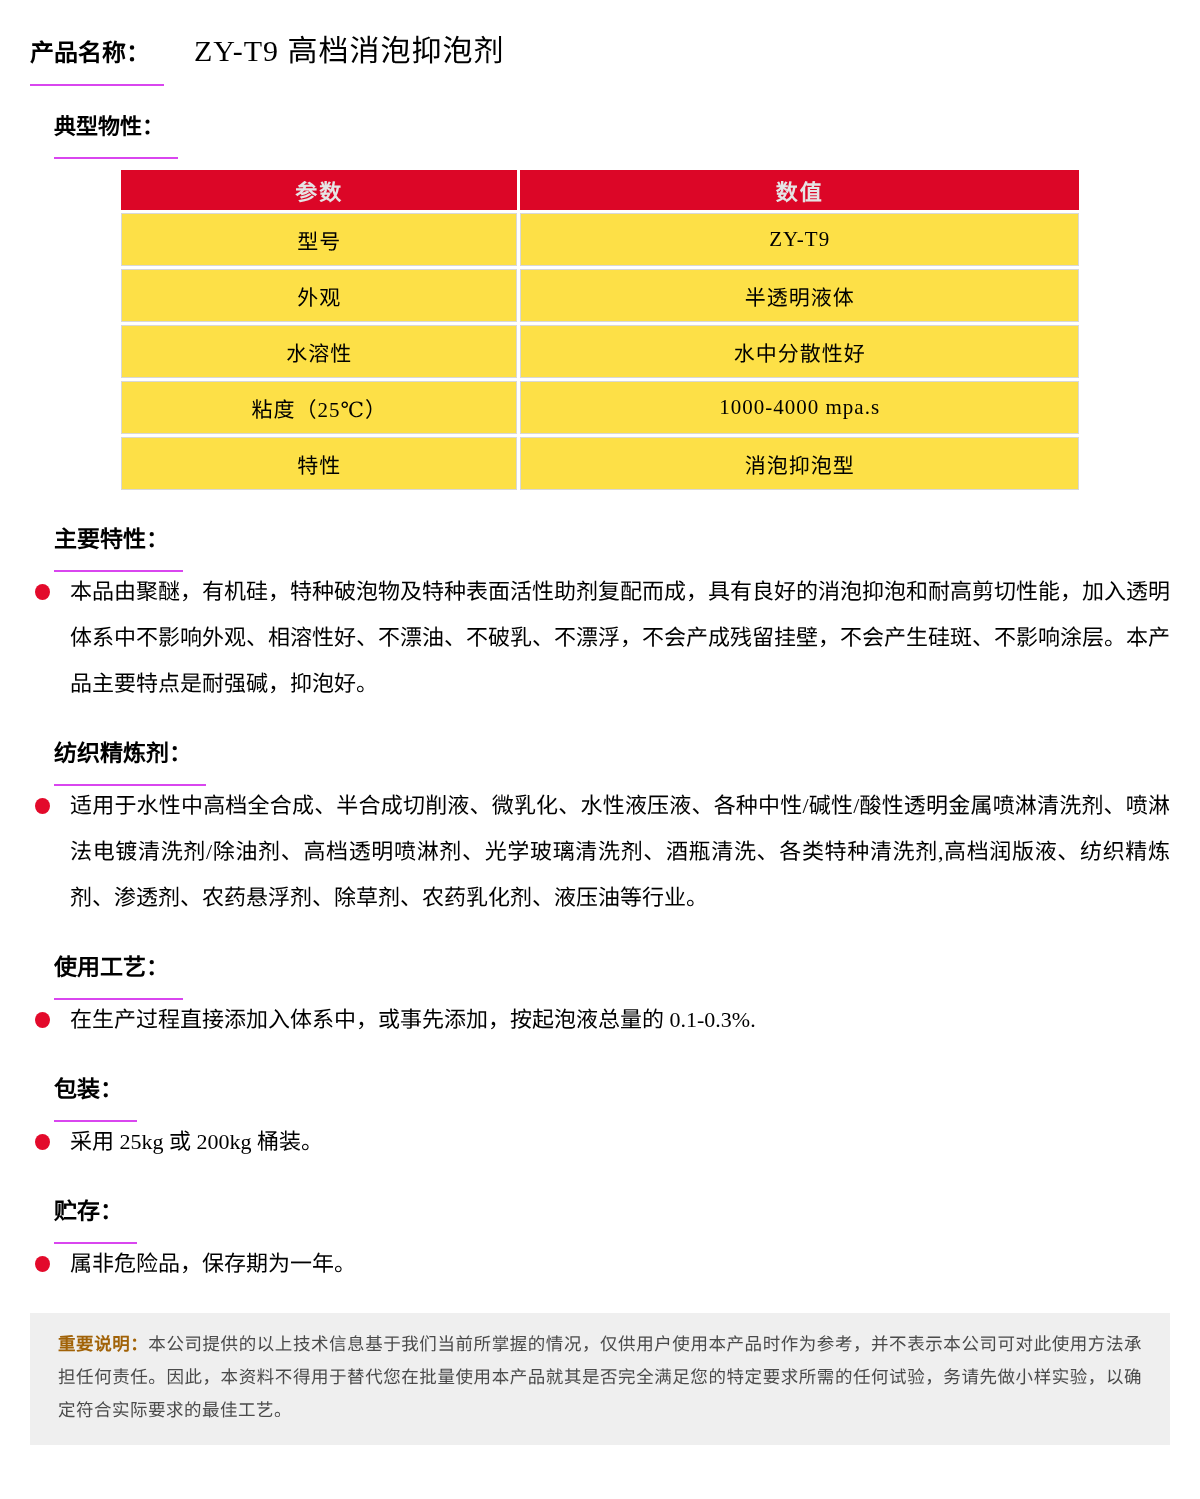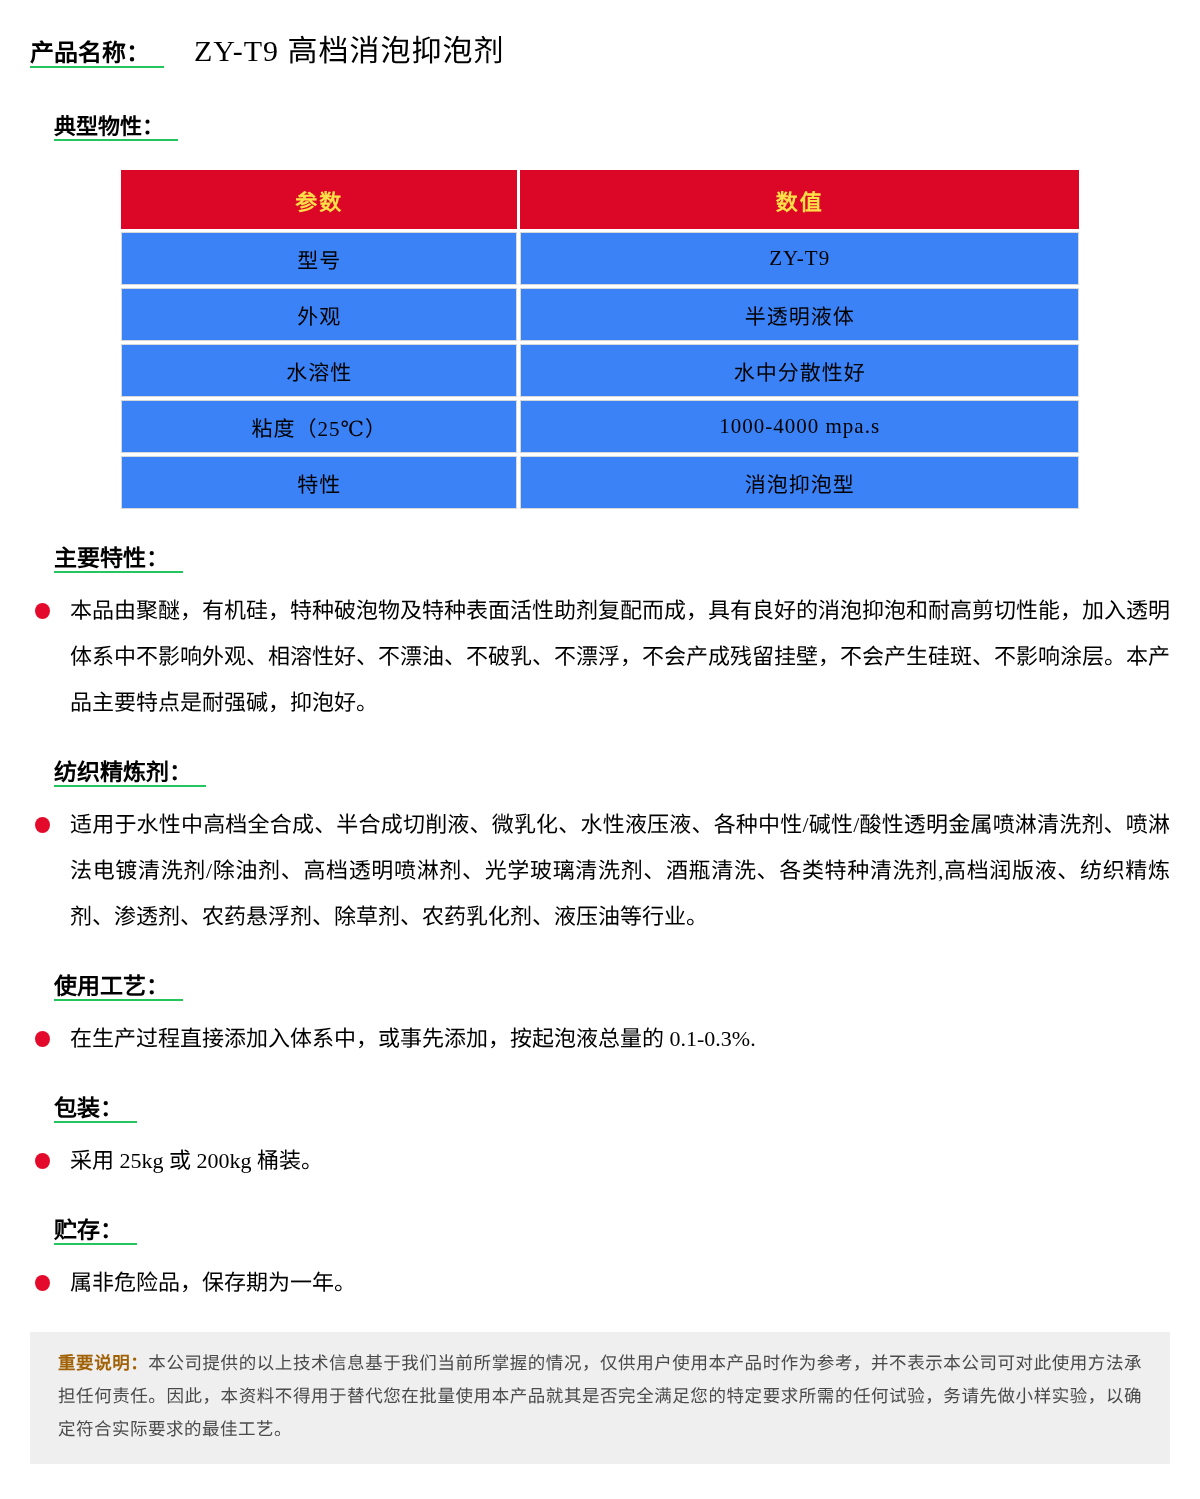--- a/index.html
+++ b/index.html
@@ -12,52 +12,52 @@
   *{box-sizing:border-box;}
   html,body{margin:0;padding:0;}
   body{
     width:1200px;height:1499px;overflow:hidden;background:#ffffff;color:#000;
     font-family:"Liberation Serif","DejaVu Serif",serif;
   }
   .page{padding:26px 30px 0 30px;position:relative;}
 
   .u{
     font-weight:bold;
-    border-bottom:2px solid #22c55e;
-    padding-bottom:0;
+    border-bottom:2px solid #d946ef;
+    padding-bottom:18px;
     padding-right:14px;
   }
   .doc-header{white-space:nowrap;}
   .h-label{font-size:24px;}
   .title{font-size:30px;font-weight:normal;margin-left:30px;letter-spacing:1px;}
 
   .sec-heading{margin-top:32px;font-size:23px;line-height:30px;margin-left:24px;}
   .sec-heading.first{margin-top:42px;font-size:22px;}
 
   table.props{
     margin:25px 0 0 88px;
     width:964px;
     border-collapse:separate;
     border-spacing:3px;
     table-layout:fixed;
   }
   table.props th{
-    height:59px;
+    height:40px;
     background:var(--accent);
-    color:#fde047;
+    color:#e5e5e5;
     font-size:22px;
     font-weight:bold;
     letter-spacing:2px;
     text-align:center;
   }
   table.props th.col-param{width:41.5%;}
   table.props td{
     height:53px;
     border:1px solid var(--table-border);
-    background:#3b82f6;
+    background:#fde047;
     text-align:center;
     font-size:21px;
     letter-spacing:1px;
   }
 
   ul.bullets{list-style:none;margin:14px 0 0 0;padding:0;}
   ul.bullets li{
     position:relative;
     padding-left:40px;
     font-size:22px;

